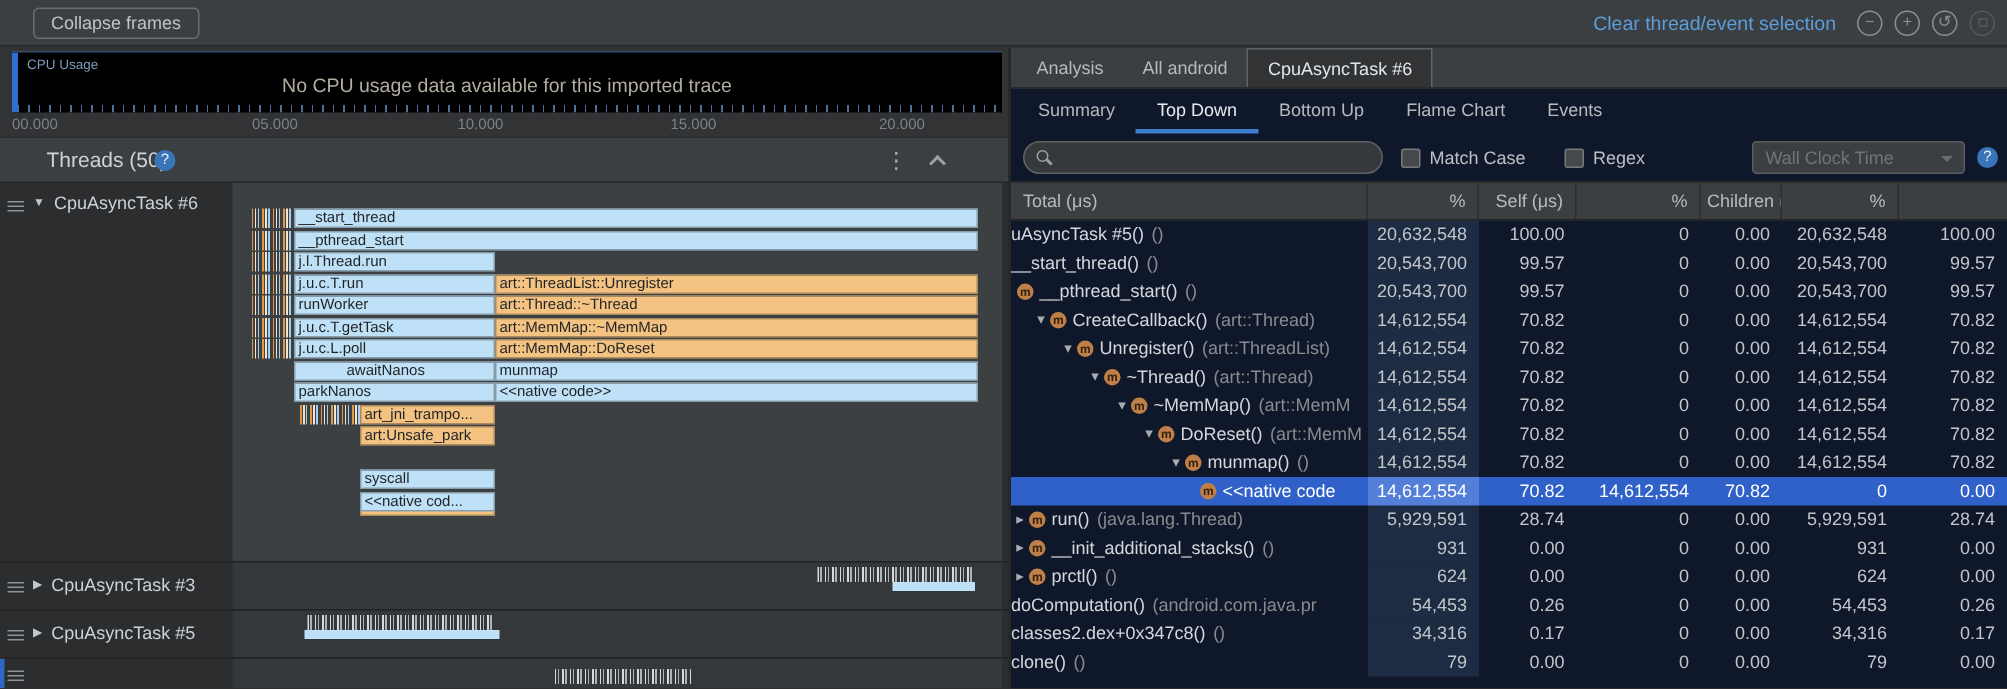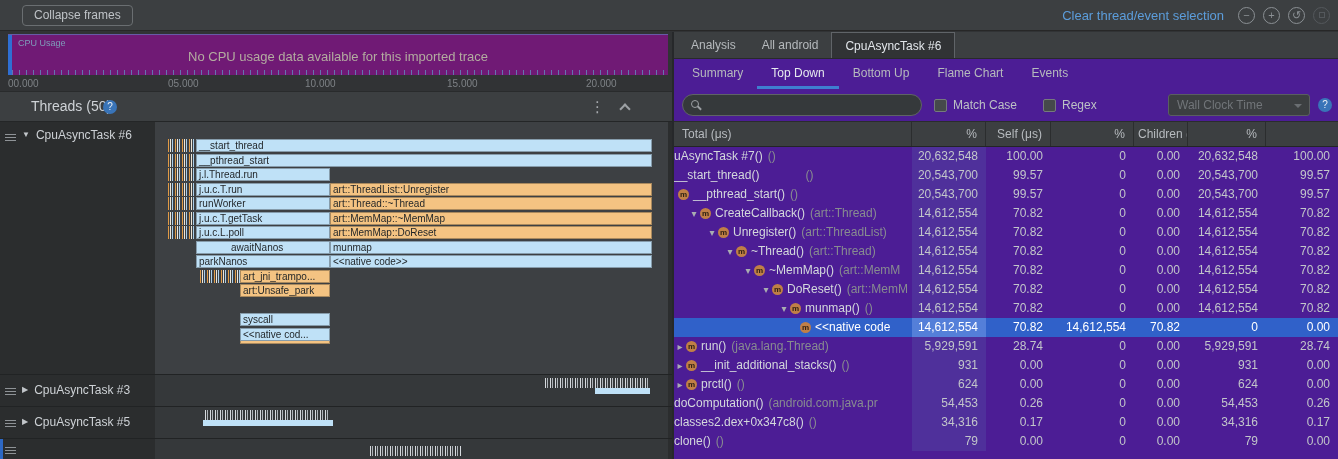--- a/index.html
+++ b/index.html
@@ -16,21 +16,21 @@
                 font-family:inherit;cursor:default;}
   .toolbar-right{margin-left:auto;display:flex;align-items:center;gap:8px;padding-right:8px;}
   .link{color:#5c9ddb;font-size:13px;margin-right:6px;cursor:default;}
   .circ-icon{width:17px;height:17px;border-radius:50%;border:1.5px solid #8b9094;color:#8b9094;
              display:flex;align-items:center;justify-content:center;font-size:11px;line-height:1;}
   .circ-icon.dim{border-color:#54585c;color:#54585c;}
   .circ-icon .sq{width:6px;height:6px;border:1px solid #54585c;}
 
   
   .left-panel{position:absolute;left:0;top:32px;width:672px;bottom:0;background:#313335;}
-  .cpu-block{position:absolute;left:8px;top:2px;width:660px;height:41px;background:#701a75;
+  .cpu-block{position:absolute;left:8px;top:2px;width:660px;height:41px;background:#000000;
              border-top:1px solid rgba(96,146,205,.55);overflow:hidden;}
   .cpu-stripe{position:absolute;left:0;top:0;bottom:0;width:4px;background:#2f6fd3;}
   .cpu-label{position:absolute;left:10px;top:3px;font-size:9px;color:#7f9cba;}
   .cpu-msg{position:absolute;left:0;right:0;top:14px;text-align:center;font-size:13px;color:#b3aca0;}
   .cpu-ticks{position:absolute;left:4px;right:0;bottom:0;height:5px;
              background:repeating-linear-gradient(90deg,#628cba 0 1px,transparent 1px 7px);opacity:.8;}
   .timeline{position:absolute;left:0;top:43px;width:672px;height:16px;}
   .tick-label{position:absolute;top:3px;font-size:10px;color:#7e8286;}
 
   .threads-header{position:absolute;left:0;top:59px;width:672px;height:31px;background:#3c3f41;
@@ -71,21 +71,21 @@
   .flame-barcode{position:absolute;height:13px;
       background:repeating-linear-gradient(90deg,#e09a45 0 1px,#3d4043 1px 2px,#efe6d7 2px 3px,#3d4043 3px 4px,#a8cde9 4px 5px,#3d4043 5px 7px);}
   .strip-barcode{position:absolute;
       background:repeating-linear-gradient(90deg,#d6dade 0 1px,#35383a 1px 2px,#aeb3b8 2px 3px,#35383a 3px 5px);}
   .strip-bar{position:absolute;background:#bfe1f7;}
 
   
   .divider{position:absolute;left:672px;top:32px;width:2px;bottom:0;background:#26282a;}
 
   
-  .right-panel{position:absolute;left:674px;top:32px;right:0;bottom:0;background:#4c1d95;}
+  .right-panel{position:absolute;left:674px;top:32px;right:0;bottom:0;background:#0f172a;}
   .tabs{position:absolute;left:0;top:0;right:0;height:27px;background:#3c3f41;
         border-bottom:1px solid #282a2b;display:flex;padding-left:4px;}
   .tab{padding:0 13px;line-height:26px;color:#b6babd;white-space:nowrap;}
   .tab.selected{background:#313335;border:1px solid #606468;border-bottom:none;color:#e2e6ea;}
   .subtabs{position:absolute;left:0;top:27px;right:0;height:30px;display:flex;padding-left:4px;}
   .subtab{padding:0 14px;line-height:29px;color:#b6babd;border-bottom:3px solid transparent;white-space:nowrap;}
   .subtab.selected{color:#e6eaee;border-bottom-color:#3e7fd0;}
 
   .filter-row{position:absolute;left:0;top:57px;right:0;height:32px;}
   .search-wrap{position:absolute;left:8px;top:5px;width:240px;height:22px;}
@@ -287,32 +287,32 @@
         <div class="th col1">Total (μs)</div>
         <div class="th col2">%</div>
         <div class="th col3">Self (μs)</div>
         <div class="th col4">%</div>
         <div class="th col5">Children (...</div>
         <div class="th col6">%</div>
       </div>
     <div class="tbody" id="table-rows">
         <div class="trow grid-cols">
           <div class="cell name-cell" style="padding-left: 0px;">
-            <span class="fn-name">uAsyncTask #7()</span>
+            <span class="fn-name">uAsyncTask #5()</span>
             <span class="fn-suffix">()</span>
           </div>
           <div class="cell num total">20,632,548</div>
           <div class="cell num">100.00</div>
           <div class="cell num">0</div>
           <div class="cell num">0.00</div>
           <div class="cell num">20,632,548</div>
           <div class="cell num">100.00</div>
         </div>
         <div class="trow grid-cols">
-          <div class="cell name-cell" style="padding-left: 0px; gap: 41px;">
+          <div class="cell name-cell" style="padding-left: 0px;">
             <span class="fn-name">__start_thread()</span>
             <span class="fn-suffix">()</span>
           </div>
           <div class="cell num total">20,543,700</div>
           <div class="cell num">99.57</div>
           <div class="cell num">0</div>
           <div class="cell num">0.00</div>
           <div class="cell num">20,543,700</div>
           <div class="cell num">99.57</div>
         </div>

